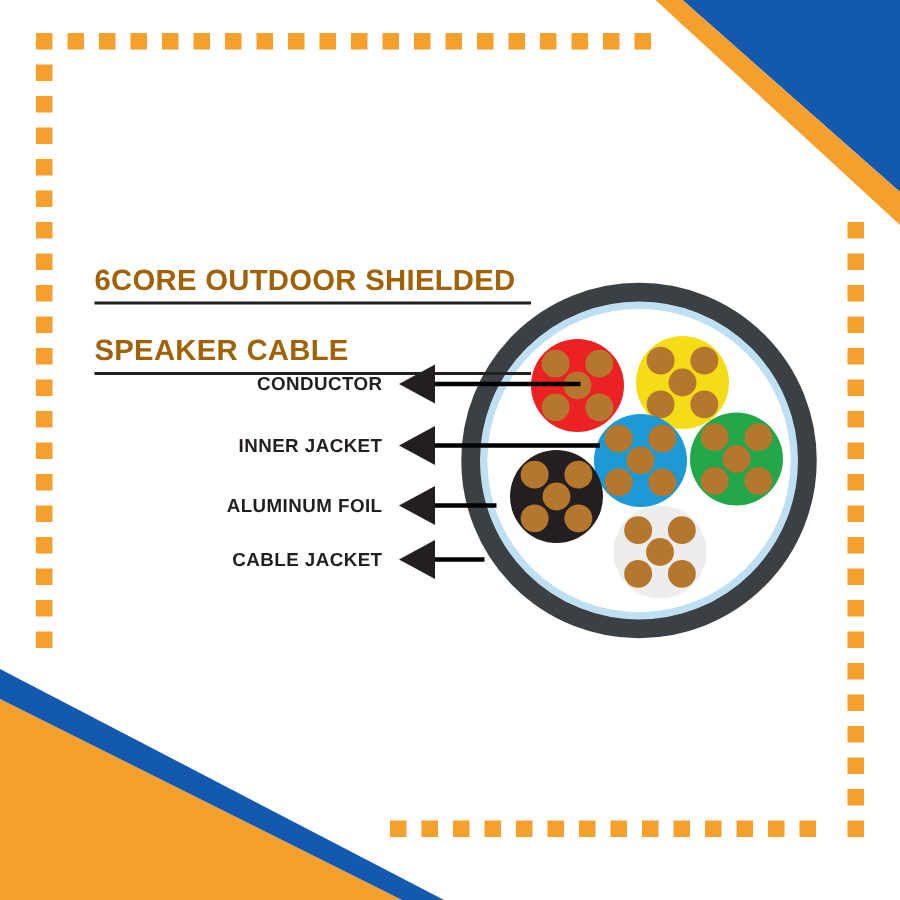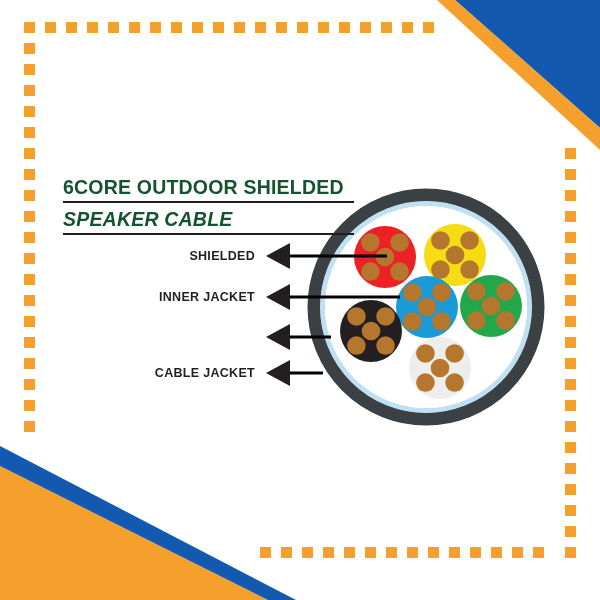--- a/index.html
+++ b/index.html
@@ -31,31 +31,30 @@
     position: absolute;
     left: 63px;
     top: 175px;
     width: 300px;
   }
   .title-line {
     font-family: "Liberation Sans", sans-serif;
     font-weight: bold;
     font-size: 19.5px;
     letter-spacing: 0.2px;
-    color: #14532d;
+    color: #a16207;
     line-height: 25px;
     white-space: nowrap;
     border-bottom: 2px solid #231f20;
     width: 291px;
     box-sizing: border-box;
     padding-bottom: 1px;
   }
   .title-line.second {
-    margin-top: 4px;
-    font-style: italic;
+    margin-top: 19px;
   }
   .callout-label {
     position: absolute;
     font-family: "Liberation Sans", sans-serif;
     font-weight: bold;
     font-size: 12.5px;
     letter-spacing: 0.3px;
     color: #231f20;
     white-space: nowrap;
     text-align: right;
@@ -242,17 +241,18 @@
       <line x1="290" y1="373" x2="323" y2="373" stroke="#000000" stroke-width="3"></line>
       <polygon points="290,360 290,386 266,373" fill="#231F20"></polygon>
     </g>
   </svg>
 
   <div class="title-block">
     <div class="title-line">6CORE OUTDOOR SHIELDED</div>
     <div class="title-line second">SPEAKER CABLE</div>
   </div>
 
-  <div class="callout-label" style="right:345px; top:256px;">SHIELDED</div>
+  <div class="callout-label" style="right:345px; top:256px;">CONDUCTOR</div>
   <div class="callout-label" style="right:345px; top:297px;margin-left:16px;">INNER JACKET</div>
+  <div class="callout-label" style="right:345px; top:337px;">ALUMINUM FOIL</div>
   <div class="callout-label" style="right:345px; top:373px;">CABLE JACKET</div>
 
 </div>
 
 </body></html>

